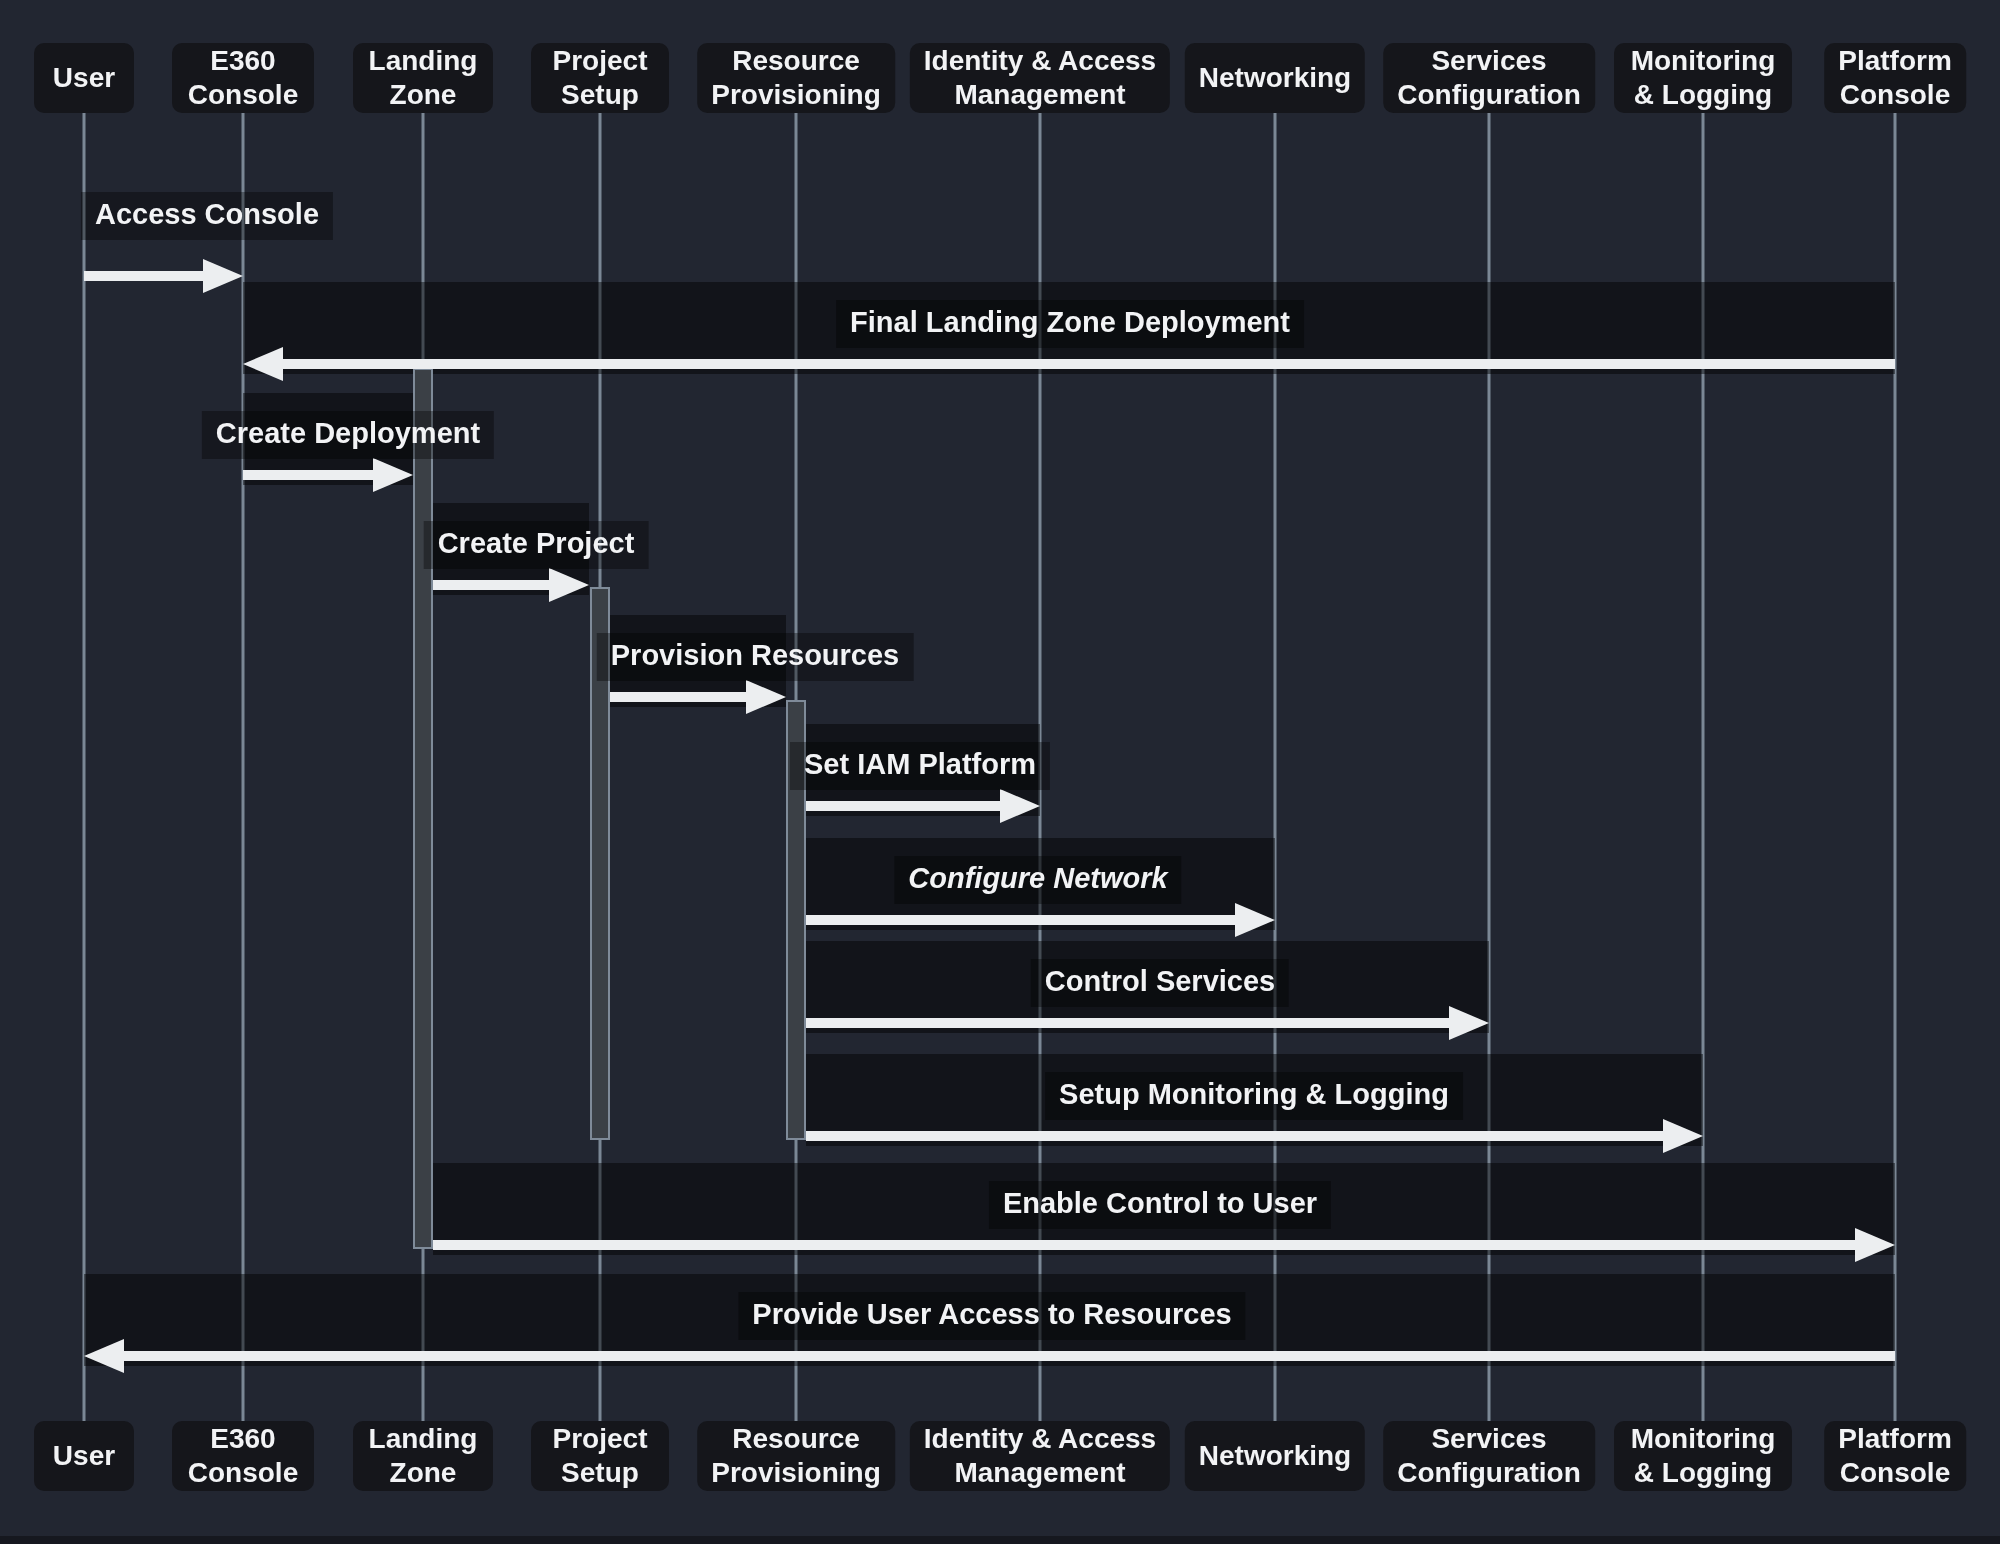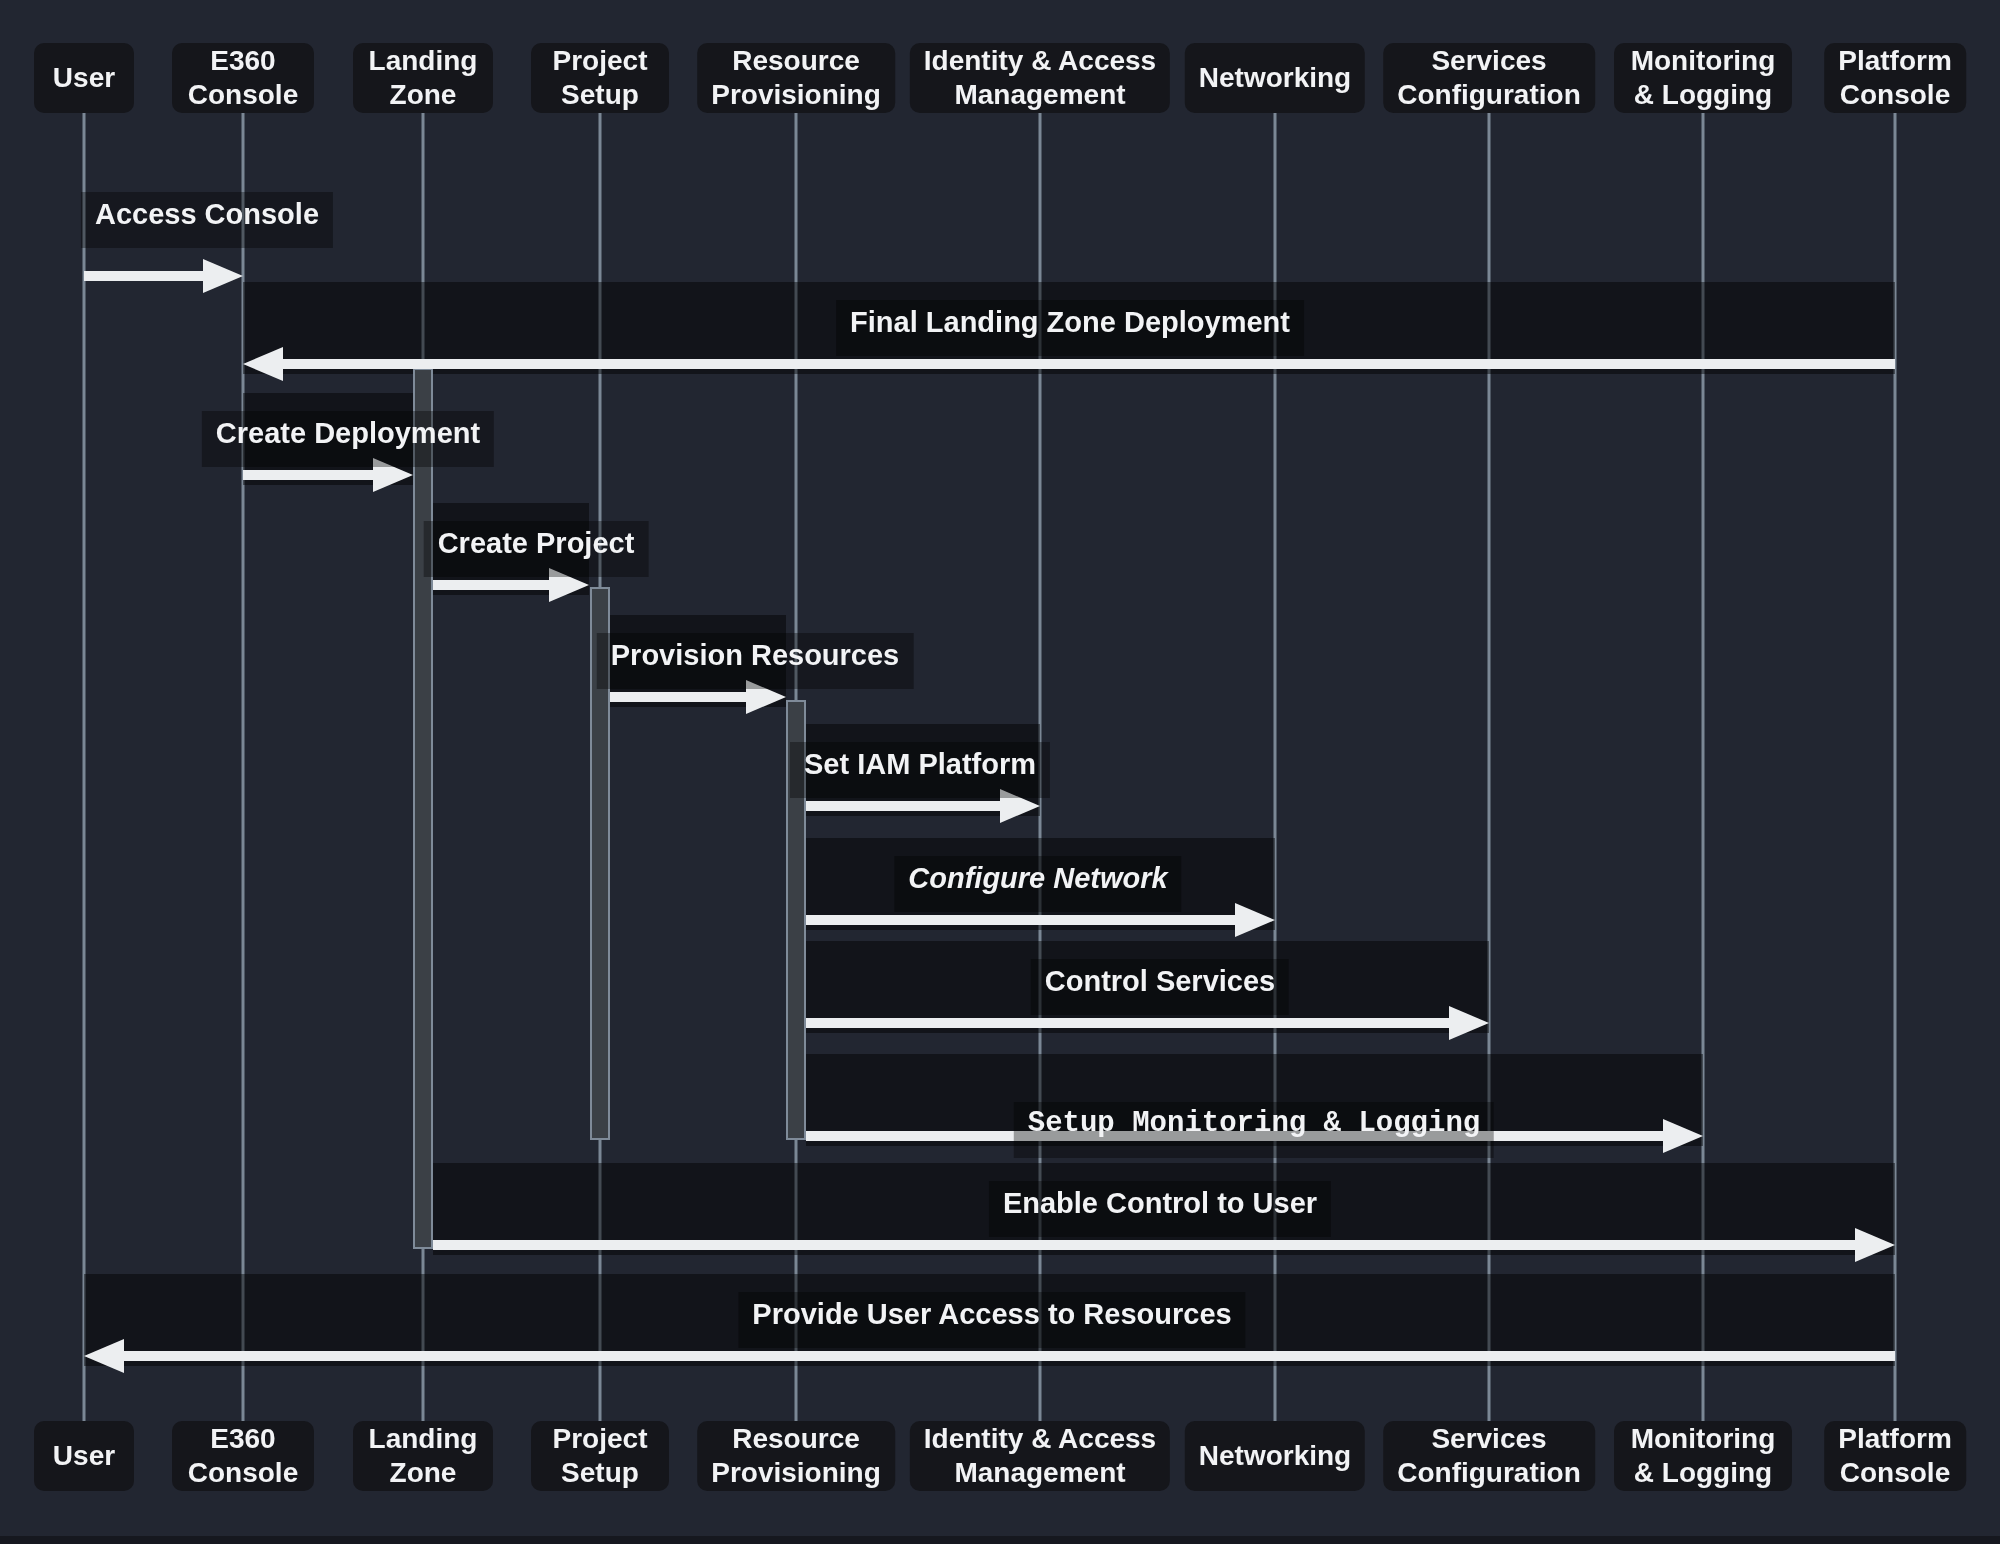--- a/index.html
+++ b/index.html
@@ -32,21 +32,21 @@
   }
   .msg-head{
     position:absolute;width:0;height:0;
     border-top:17px solid transparent;border-bottom:17px solid transparent;z-index:4;
   }
   .msg-head.right{border-left:40px solid #eceef0;}
   .msg-head.left{border-right:40px solid #eceef0;}
   .msg-label{
     position:absolute;transform:translateX(-50%);
     background:rgba(0,0,0,0.35);color:#f2f3f5;
-    font-size:29px;font-weight:bold;line-height:44px;height:56px;
+    font-size:29px;font-weight:bold;line-height:44px;height:48px;
     padding:0 14px;white-space:nowrap;z-index:5;
   }
   .bottom-strip{
     position:absolute;left:0;width:2000px;top:1536px;height:8px;
     background:rgba(0,0,0,0.35);z-index:0;
   }
 </style>
 </head>
 <body>
 
@@ -89,21 +89,21 @@
     <div class="msg-line" style="left: 806px; width: 433px; top: 915px;"></div>
     <div class="msg-head right" style="left: 1235px; top: 903px;"></div>
     <div class="msg-label" style="left: 1038px; top: 856px; font-style: italic;">Configure Network</div>
     <div class="msg-band" style="left: 806px; width: 683px; top: 941px; height: 92px;"></div>
     <div class="msg-line" style="left: 806px; width: 647px; top: 1018px;"></div>
     <div class="msg-head right" style="left: 1449px; top: 1006px;"></div>
     <div class="msg-label" style="left: 1160px; top: 959px;">Control Services</div>
     <div class="msg-band" style="left: 806px; width: 897px; top: 1054px; height: 92px;"></div>
     <div class="msg-line" style="left: 806px; width: 861px; top: 1131px;"></div>
     <div class="msg-head right" style="left: 1663px; top: 1119px;"></div>
-    <div class="msg-label" style="left: 1254px; top: 1102px; font-family: Liberation Mono, monospace;">Setup Monitoring &amp; Logging</div>
+    <div class="msg-label" style="left: 1254px; top: 1072px;">Setup Monitoring &amp; Logging</div>
     <div class="msg-band" style="left: 433px; width: 1462px; top: 1163px; height: 92px;"></div>
     <div class="msg-line" style="left: 433px; width: 1426px; top: 1240px;"></div>
     <div class="msg-head right" style="left: 1855px; top: 1228px;"></div>
     <div class="msg-label" style="left: 1160px; top: 1181px;">Enable Control to User</div>
     <div class="msg-band" style="left: 84px; width: 1811px; top: 1274px; height: 92px;"></div>
     <div class="msg-line" style="left: 120px; width: 1775px; top: 1351px;"></div>
     <div class="msg-head left" style="left: 84px; top: 1339px;"></div>
     <div class="msg-label" style="left: 992px; top: 1292px;">Provide User Access to Resources</div>
     <div class="activation-bar" style="left: 423px; top: 368px; height: 881px;"></div>
     <div class="activation-bar" style="left: 600px; top: 587px; height: 553px;"></div>

